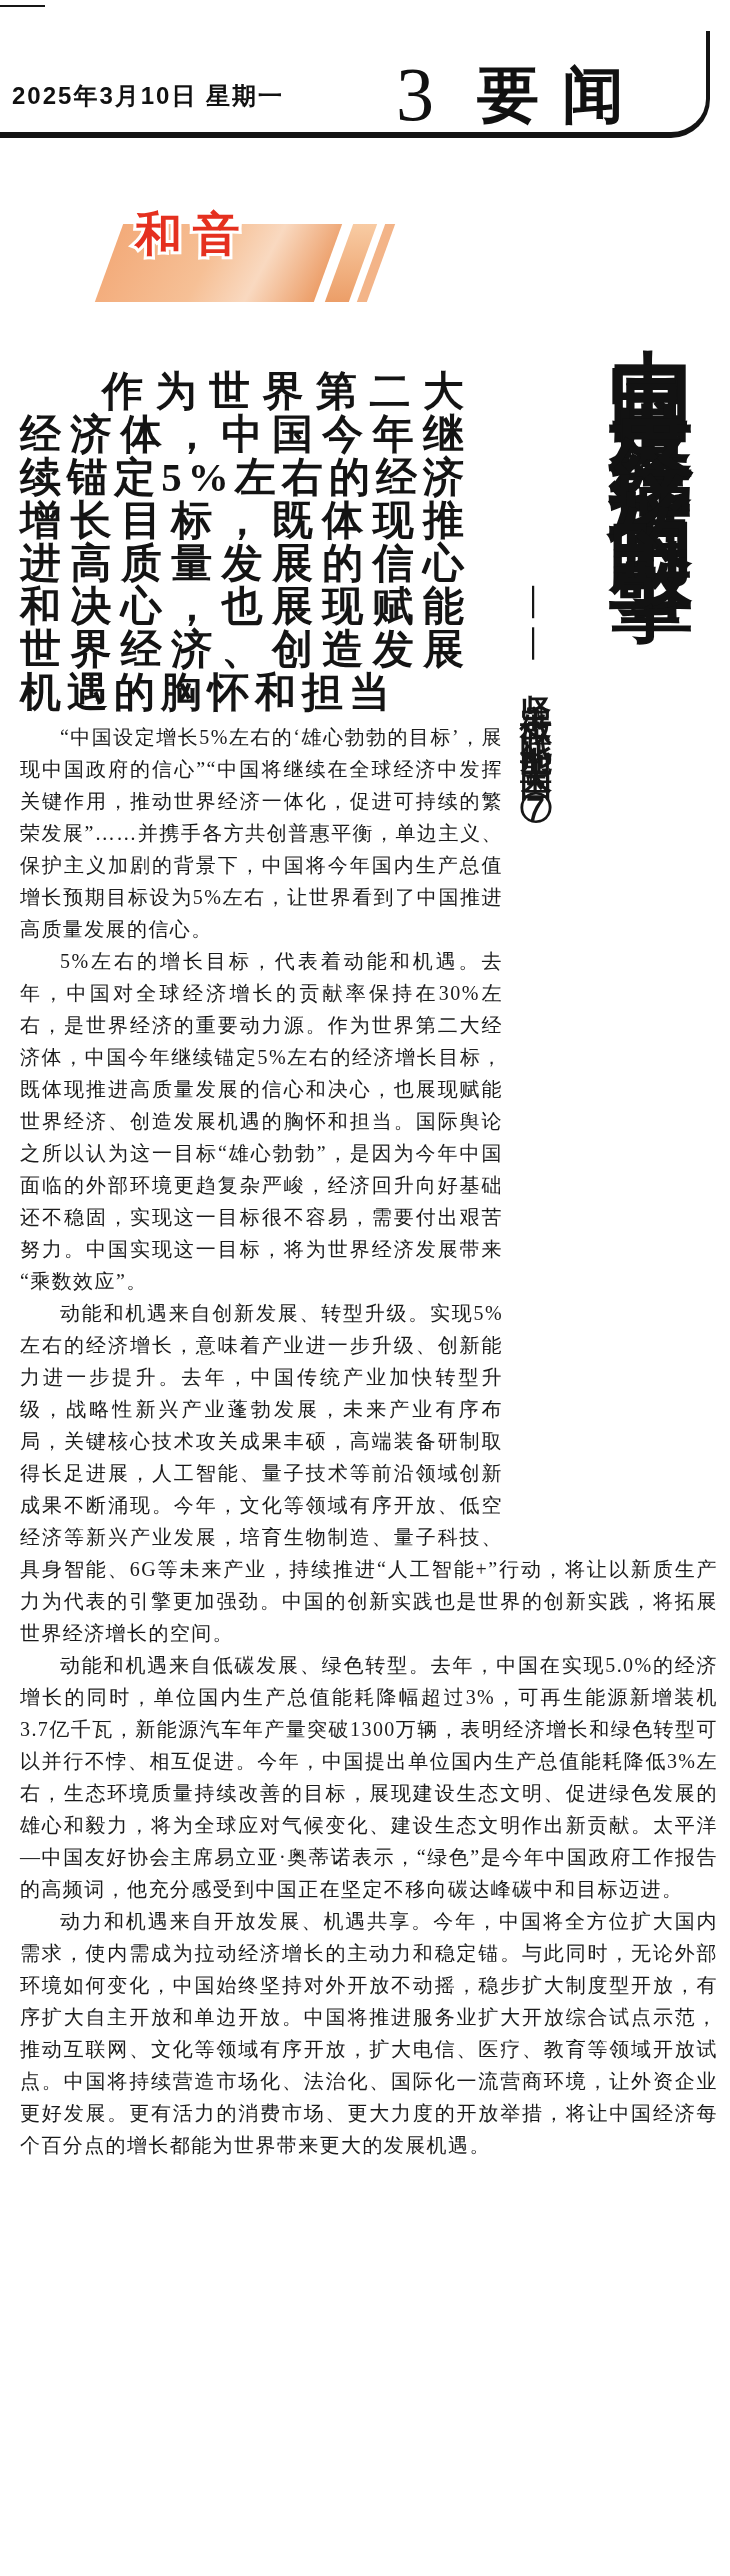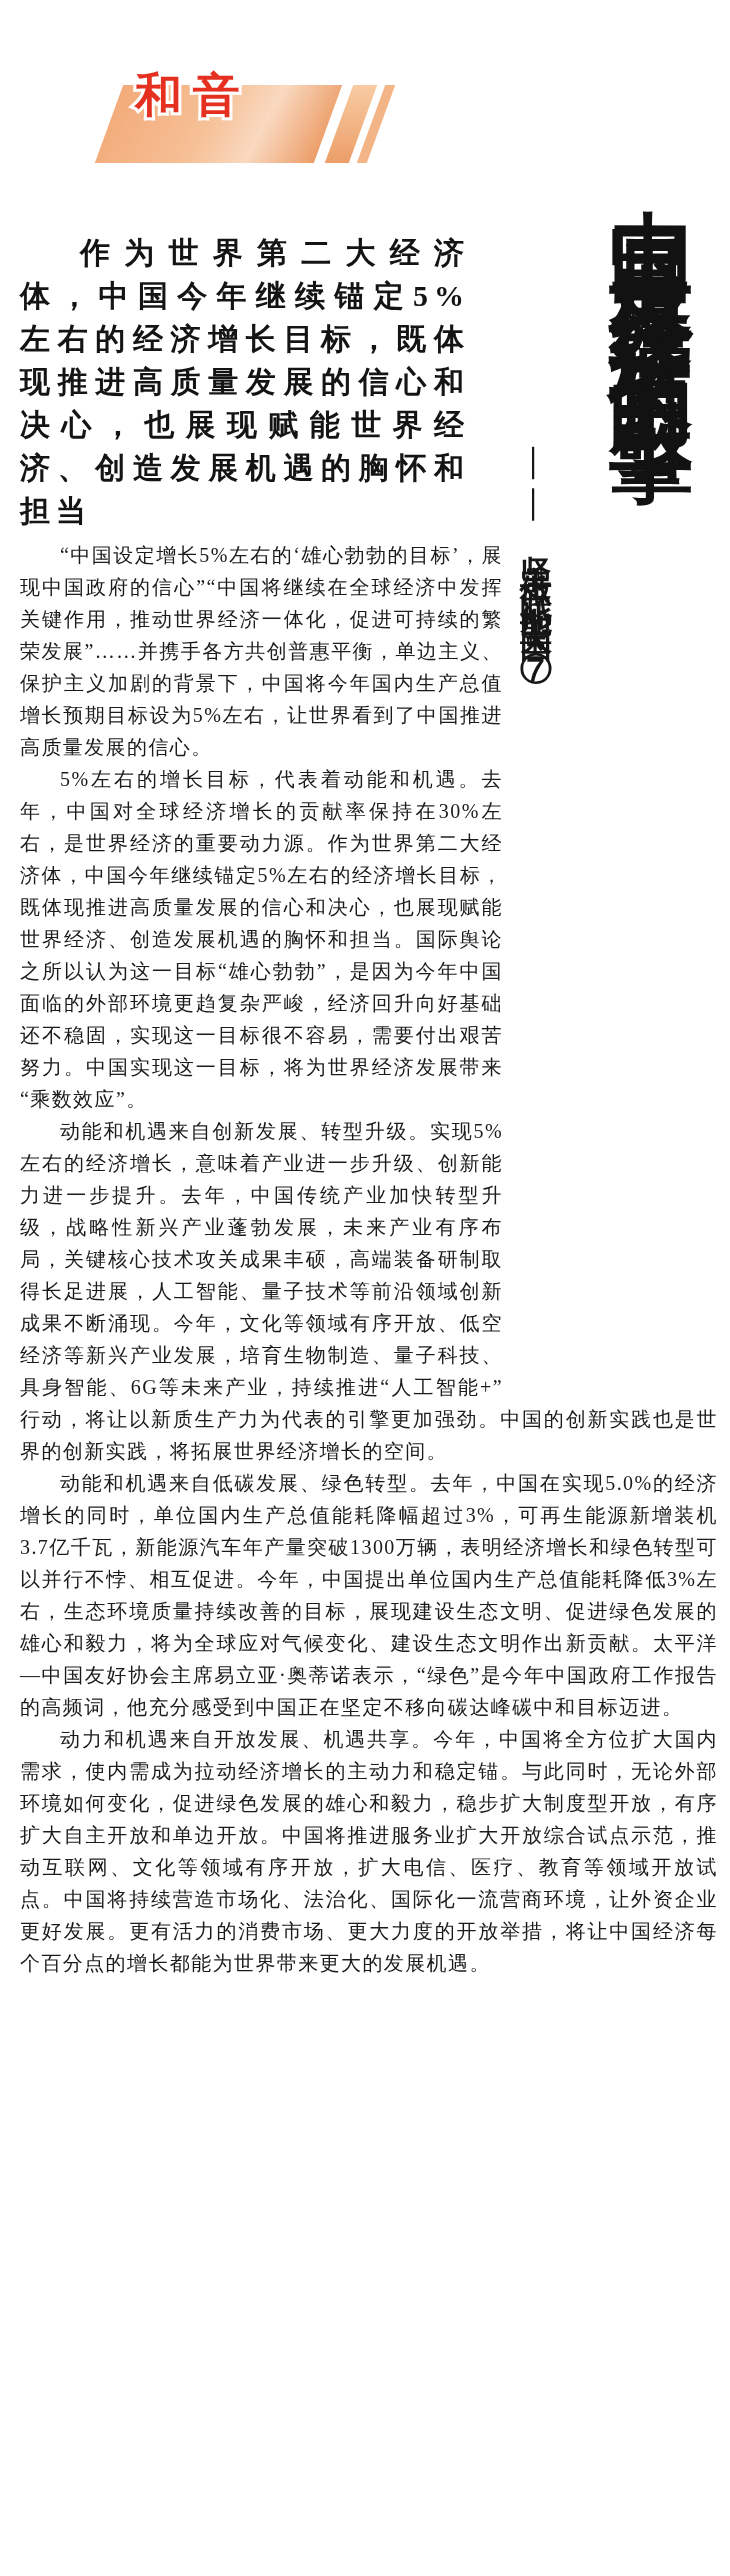--- a/index.html
+++ b/index.html
@@ -93,36 +93,45 @@
     paint-order:stroke fill;
     text-shadow:
       0 0 1.4px #fff, 2px 2px 0 #fff, -2px -2px 0 #fff,
       2px -2px 0 #fff, -2px 2px 0 #fff;
     white-space:nowrap;
   }
   
   .lead-paragraph{
     width:450px;
     margin:68px 0 6.8px 0;
-    font-size:30px;line-height:43px;font-weight:700;
+    font-size:41px;line-height:43px;font-weight:700;
     letter-spacing:6px;text-indent:2em;text-align:justify;
     color:#141414;
   }
   .body-paragraph{
     margin:0;
     font-size:20px;line-height:32px;letter-spacing:1.4px;
     text-indent:2em;text-align:justify;
     color:#1b1b1b;
   }
 </style>
 </head>
 <body>
 
 <div class="page" style="--accent: #e5301f; --ink: #1b1b1b;">
 
+  <header class="page-header">
+    <div class="top-edge-line"></div>
+    <div class="pub-date">2025年3月10日  星期一</div>
+    <div class="page-label">
+      <span class="page-num">3</span>
+      <span class="section-title">要闻</span>
+    </div>
+    <div class="header-bracket"></div>
+  </header>
 
   <article class="article">
 
     <aside class="headline-block">
       <div class="vertical-subtitle">——坚定做『赋能型大国』⑦</div>
       <h1 class="vertical-headline">中国是世界经济增长的主引擎</h1>
     </aside>
 
     <div class="column-banner">
       <div class="banner-shape banner-main"></div>
@@ -130,18 +139,18 @@
       <div class="banner-shape banner-stripe-b"></div>
       <div class="banner-label">和音</div>
     </div>
 
     <p class="lead-paragraph">作为世界第二大经济体，中国今年继续锚定5%左右的经济增长目标，既体现推进高质量发展的信心和决心，也展现赋能世界经济、创造发展机遇的胸怀和担当</p>
 
     <p class="body-paragraph">“中国设定增长5%左右的‘雄心勃勃的目标’，展现中国政府的信心”“中国将继续在全球经济中发挥关键作用，推动世界经济一体化，促进可持续的繁荣发展”……并携手各方共创普惠平衡，单边主义、保护主义加剧的背景下，中国将今年国内生产总值增长预期目标设为5%左右，让世界看到了中国推进高质量发展的信心。</p>
     <p class="body-paragraph">5%左右的增长目标，代表着动能和机遇。去年，中国对全球经济增长的贡献率保持在30%左右，是世界经济的重要动力源。作为世界第二大经济体，中国今年继续锚定5%左右的经济增长目标，既体现推进高质量发展的信心和决心，也展现赋能世界经济、创造发展机遇的胸怀和担当。国际舆论之所以认为这一目标“雄心勃勃”，是因为今年中国面临的外部环境更趋复杂严峻，经济回升向好基础还不稳固，实现这一目标很不容易，需要付出艰苦努力。中国实现这一目标，将为世界经济发展带来“乘数效应”。</p>
     <p class="body-paragraph">动能和机遇来自创新发展、转型升级。实现5%左右的经济增长，意味着产业进一步升级、创新能力进一步提升。去年，中国传统产业加快转型升级，战略性新兴产业蓬勃发展，未来产业有序布局，关键核心技术攻关成果丰硕，高端装备研制取得长足进展，人工智能、量子技术等前沿领域创新成果不断涌现。今年，文化等领域有序开放、低空经济等新兴产业发展，培育生物制造、量子科技、具身智能、6G等未来产业，持续推进“人工智能+”行动，将让以新质生产力为代表的引擎更加强劲。中国的创新实践也是世界的创新实践，将拓展世界经济增长的空间。</p>
     <p class="body-paragraph">动能和机遇来自低碳发展、绿色转型。去年，中国在实现5.0%的经济增长的同时，单位国内生产总值能耗降幅超过3%，可再生能源新增装机3.7亿千瓦，新能源汽车年产量突破1300万辆，表明经济增长和绿色转型可以并行不悖、相互促进。今年，中国提出单位国内生产总值能耗降低3%左右，生态环境质量持续改善的目标，展现建设生态文明、促进绿色发展的雄心和毅力，将为全球应对气候变化、建设生态文明作出新贡献。太平洋—中国友好协会主席易立亚·奥蒂诺表示，“绿色”是今年中国政府工作报告的高频词，他充分感受到中国正在坚定不移向碳达峰碳中和目标迈进。</p>
-    <p class="body-paragraph">动力和机遇来自开放发展、机遇共享。今年，中国将全方位扩大国内需求，使内需成为拉动经济增长的主动力和稳定锚。与此同时，无论外部环境如何变化，促进绿色发展的雄心和毅力，稳步扩大制度型开放，有序扩大自主开放和单边开放。中国将推进服务业扩大开放综合试点示范，推动互联网、文化等领域有序开放，扩大电信、医疗、教育等领域开放试点。中国将持续营造市场化、法治化、国际化一流营商环境，让外资企业更好发展。更有活力的消费市场、更大力度的开放举措，将让中国经济每个百分点的增长都能为世界带来更大的发展机遇。</p>
+    <p class="body-paragraph">动力和机遇来自开放发展、机遇共享。今年，中国将全方位扩大国内需求，使内需成为拉动经济增长的主动力和稳定锚。与此同时，无论外部环境如何变化，中国始终坚持对外开放不动摇，稳步扩大制度型开放，有序扩大自主开放和单边开放。中国将推进服务业扩大开放综合试点示范，推动互联网、文化等领域有序开放，扩大电信、医疗、教育等领域开放试点。中国将持续营造市场化、法治化、国际化一流营商环境，让外资企业更好发展。更有活力的消费市场、更大力度的开放举措，将让中国经济每个百分点的增长都能为世界带来更大的发展机遇。</p>
 
   </article>
 
 </div>
 
 
 </body></html>

